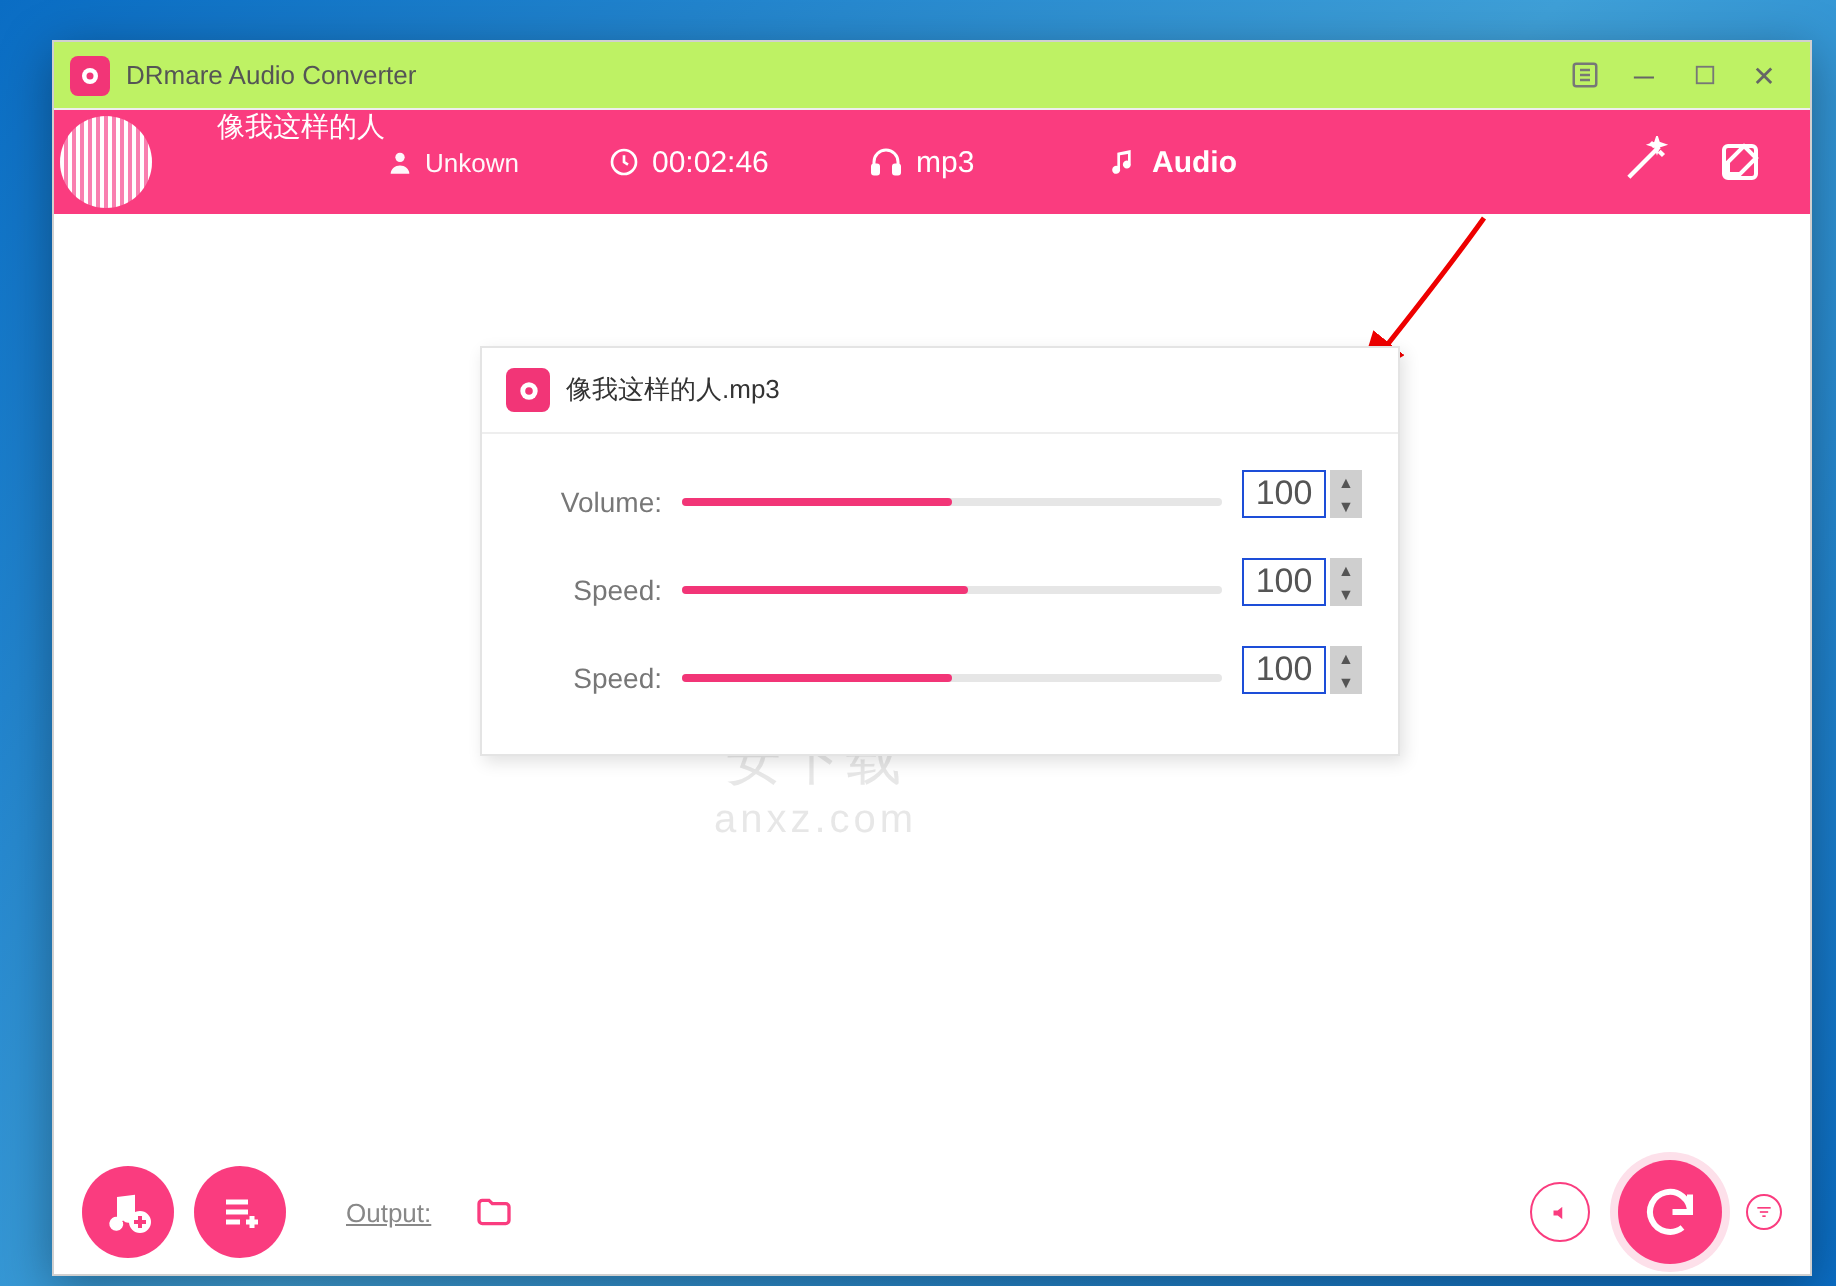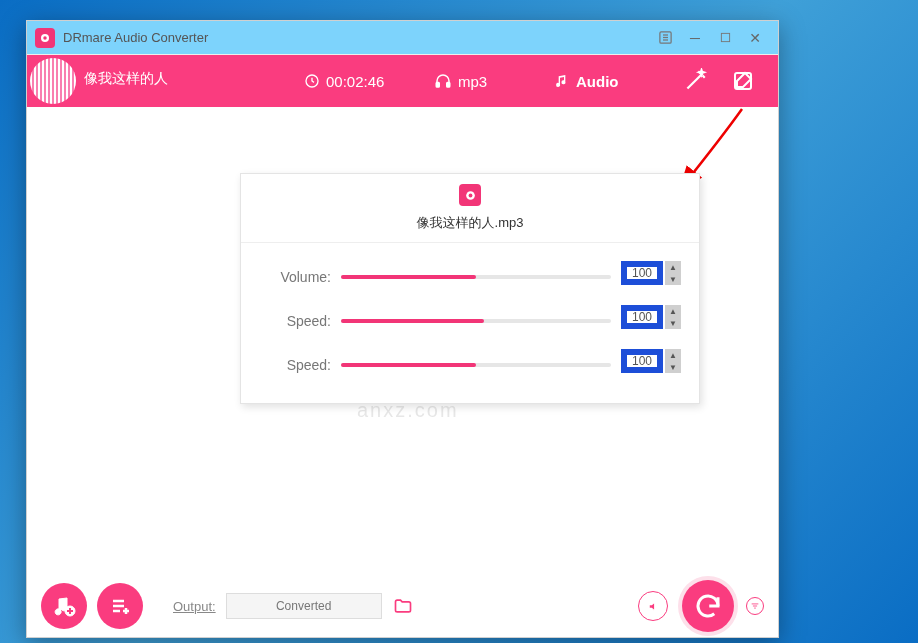--- a/index.html
+++ b/index.html
@@ -1,50 +1,50 @@
 <!DOCTYPE html>
 <html><head>
 <meta charset="utf-8">
 <style>
   * { box-sizing: border-box; margin: 0; padding: 0; font-family: "Segoe UI", Arial, sans-serif; }
   body { width: 918px; height: 643px; background: linear-gradient(135deg, #0a6dc4 0%, #3fa0d8 50%, #0a6dc4 100%); position: relative; overflow: hidden; }
-  .window { position: absolute; left: 26px; top: 20px; width: 753px; height: 618px; background: #7dd3fc; border: 1px solid #d0d0d0; box-shadow: 0 6px 24px rgba(0,0,0,0.35); }
+  .window { position: absolute; left: 26px; top: 20px; width: 880px; height: 618px; background: #bef264; border: 1px solid #d0d0d0; box-shadow: 0 6px 24px rgba(0,0,0,0.35); }
   
   .titlebar { height: 34px; display: flex; align-items: center; padding: 0 8px; border-bottom: 1px solid #eee; }
   .titlebar .logo { width: 20px; height: 20px; background: #f23577; border-radius: 4px; display:flex; align-items:center; justify-content:center; margin-right:8px; }
   .titlebar .logo svg { width:12px; height:12px; }
   .titlebar .title { font-size: 13px; color: #555; flex: 0 0 auto; }
   .titlebar .spacer { flex: 1; }
   .tb-btn { width: 30px; height: 26px; display:flex; align-items:center; justify-content:center; color:#666; font-size:14px; cursor:pointer; }
   
   .trackbar { height: 52px; background: #fa3c7f; display:flex; align-items:center; color:#fff; }
   .wave-thumb { width:46px; height:46px; margin:0 8px 0 3px; border-radius:50%; background: repeating-linear-gradient(90deg,#fff 0 2px,#f97fb0 2px 4px),#f97fb0; display:flex; align-items:center; justify-content:center; }
-  .tcol { display:flex; flex-direction:column; justify-content:center; height:100%; }
+  .tcol { display:flex; flex-direction:row; justify-content:center; height:100%; }
   .tcol .top { font-size:14px; padding-bottom:4px; }
   .tcol .bot { font-size:13px; display:flex; align-items:center; gap:6px; opacity:.96; }
   .tinfo { display:flex; align-items:center; gap:6px; font-size:15px; color:#fff; }
   .tb-right { margin-left:auto; display:flex; gap:14px; padding-right:18px; }
   .tb-ic { width:34px; height:34px; display:flex; align-items:center; justify-content:center; cursor:pointer; }
   .tb-ic svg { stroke:#fff; fill:none; stroke-width:2; }
   
   .content { position:relative; height: calc(100% - 34px - 52px - 62px); background:#fff; }
   
   .popup { position:absolute; left:213px; top:66px; width:460px; background:#fff; border:1px solid #e4e4e4; box-shadow: 2px 3px 8px rgba(0,0,0,0.12); }
-  .popup-hd { display:flex; align-items:center; padding:10px 12px; gap:8px; border-bottom:1px solid #eee;flex-direction:column;}
+  .popup-hd { display:flex; align-items:center; padding:10px 12px; gap:8px; border-bottom:1px solid #eee;}
   .popup-hd .plogo { width:22px; height:22px; background:#f23577; border-radius:4px; display:flex; align-items:center; justify-content:center; }
   .popup-hd .plogo svg { width:13px; height:13px; }
   .popup-hd .pt { font-size:13px; color:#333; }
   .popup .rows { padding: 18px 18px 10px 18px; }
   .prow { display:flex; align-items:flex-end; margin-bottom:20px; }
   .prow .lbl { width:78px; text-align:right; color:#777; font-size:14px; padding-right:6px; }
   .slider { flex:1; height:16px; position:relative; display:flex; align-items:center; margin:0 10px 0 4px; }
   .track { height:4px; background:#e6e6e6; width:100%; border-radius:2px; }
   .fill { position:absolute; left:0; height:4px; background:#f23577; border-radius:2px; }
   .spin { display:flex; align-items:center; }
-  .spin input { width:42px; height:24px; border:6px solid #1d4ed8; text-align:center; font-size:12px; color:#555; outline:none; }
+  .spin input { width:42px; height:24px; border:1px solid #1d4ed8; text-align:center; font-size:17px; color:#555; outline:none; }
   .spin .arrows { display:flex; flex-direction:column; margin-left:2px; }
   .spin .arrows span { width:16px; height:12px; background:#cfcfcf; display:flex; align-items:center; justify-content:center; font-size:8px; color:#555; cursor:pointer; }
   .popup-ft { display:flex; align-items:center; padding:10px 18px 14px 18px; border-top:1px solid #eee; }
   .chk { width:16px; height:16px; border:1.6px solid #888; border-radius:50%; margin-right:8px; cursor:pointer; }
   .apply-lbl { font-size:14px; color:#666; }
   .okbtn { margin-left:auto; background:#f23577; color:#fff; border:none; width:64px; height:26px; font-size:12px; cursor:pointer; }
   
   .arrow-ann { position:absolute; left:405px; top:-10px; pointer-events:none; }
   
   .wm { position:absolute; left:330px; top:190px; color:#bbb; opacity:.35; text-align:center; pointer-events:none; font-size:28px; letter-spacing:2px; }
@@ -89,20 +89,27 @@
           <rect x="3" y="3" width="18" height="18"></rect>
         </svg>
       </div>
     <div class="tb-btn">✕</div>
   </div>
 
   <div class="trackbar">
     <div class="wave-thumb"></div>
     <div class="tcol" style="width:200px;">
       <div class="top">像我这样的人</div>
+      <div class="bot">
+        <svg width="14" height="14" viewBox="0 0 24 24" fill="#fff">
+            <circle cx="12" cy="8" r="4"></circle>
+            <path d="M4 22c0-4 4-7 8-7s8 3 8 7z"></path>
+          </svg>
+        <span>Unkown</span>
+      </div>
     </div>
     <div class="tinfo" style="margin-left:20px;width:130px;">
       <svg width="16" height="16" viewBox="0 0 24 24" fill="none" stroke="#fff" stroke-width="2">
           <circle cx="12" cy="12" r="9"></circle>
           <path d="M12 7v5l3 2"></path>
         </svg>
       <span>00:02:46</span>
     </div>
     <div class="tinfo" style="width:120px;">
       <svg width="18" height="18" viewBox="0 0 24 24" fill="none" stroke="#fff" stroke-width="2">
@@ -220,21 +227,20 @@
     </div>
     <div class="circ-btn">
       <svg width="24" height="24" viewBox="0 0 24 24" stroke="#fff" stroke-width="2.5">
           <line x1="5" y1="7" x2="16" y2="7"></line>
           <line x1="5" y1="12" x2="16" y2="12"></line>
           <line x1="5" y1="17" x2="12" y2="17"></line>
           <path d="M18 14v6M15 17h6"></path>
         </svg>
     </div>
     <div class="out-lbl">Output:</div>
-    <div class="outbox">Converted</div>
     <div class="folder-btn">
       <svg width="22" height="20" viewBox="0 0 24 24" fill="none" stroke="#fa3c7f" stroke-width="2">
           <path d="M3 7a2 2 0 012-2h4l2 2h8a2 2 0 012 2v8a2 2 0 01-2 2H5a2 2 0 01-2-2V7z"></path>
         </svg>
     </div>
     <div class="right">
       <div class="circ-btn out">
         <svg width="15" height="15" viewBox="0 0 24 24" fill="none" stroke="#fa3c7f" stroke-width="2">
             <path d="M5 9v6h4l5 4V5l-5 4H5z" fill="#fa3c7f"></path>
           </svg>

